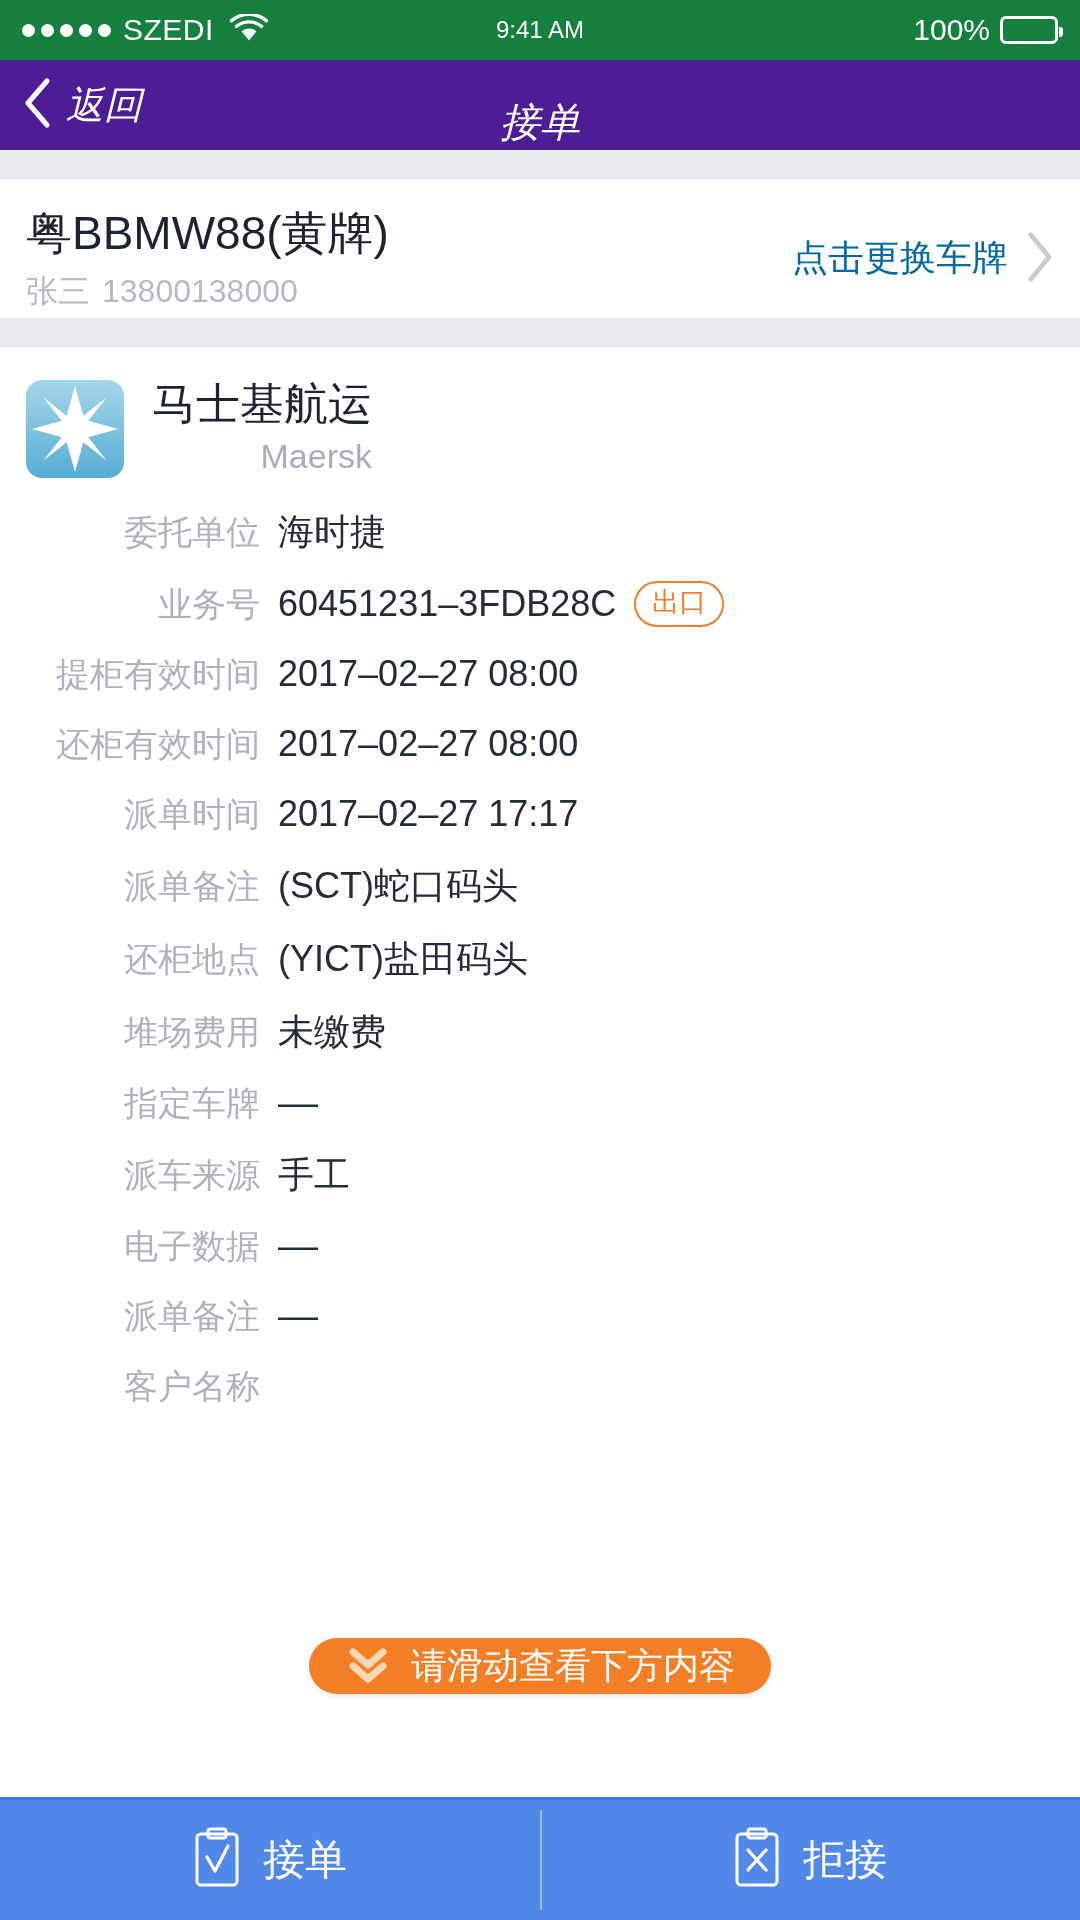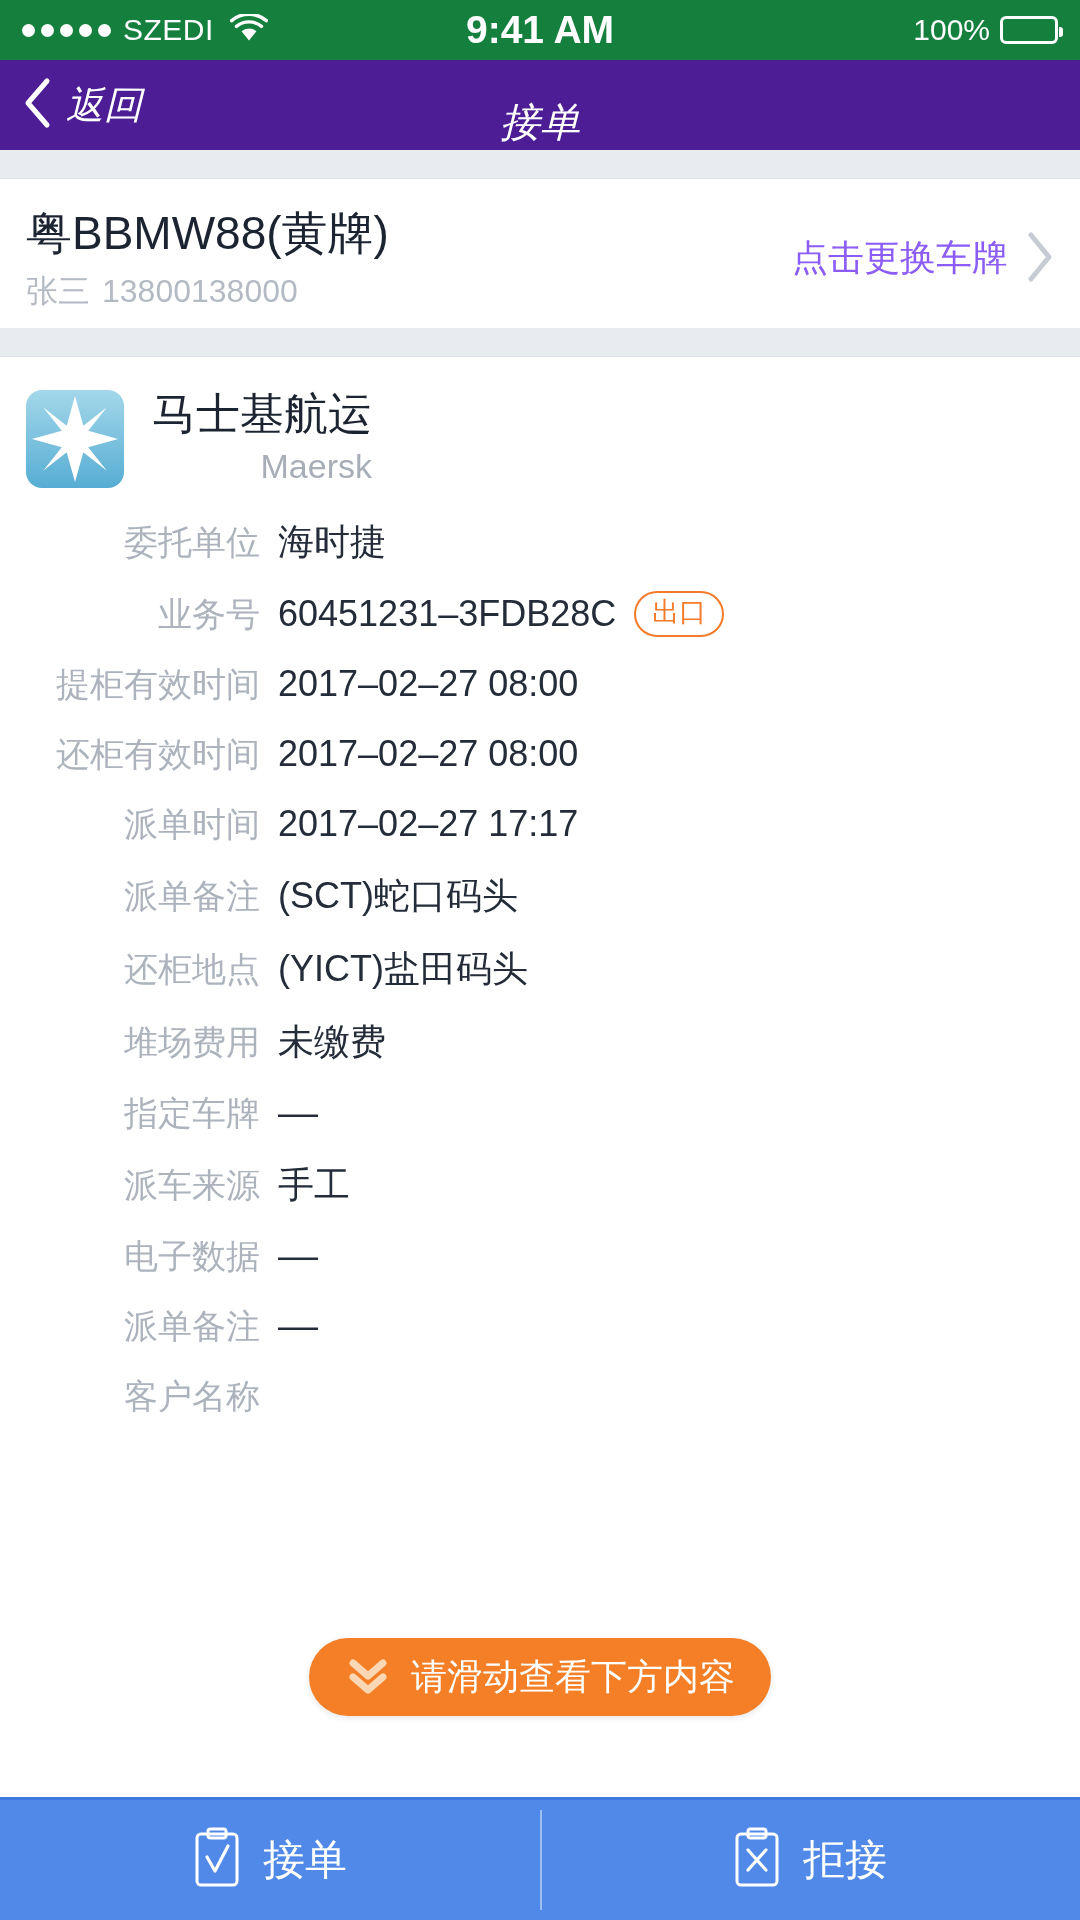--- a/index.html
+++ b/index.html
@@ -44,22 +44,22 @@
     display: block;
   }
   .sb-carrier {
     font-size: 30px;
     letter-spacing: 0.5px;
     color: #ffffff;
   }
   .sb-wifi { margin-left: 4px; display:block; }
   .sb-center {
     flex: 0 0 auto;
-    font-size: 39px;
-    font-weight: bold;
+    font-size: 24px;
+    font-weight: normal;
     color: #ffffff;
     text-align: center;
   }
   .sb-right {
     flex: 1 1 0;
     display: flex;
     align-items: center;
     justify-content: flex-end;
     gap: 10px;
   }
@@ -122,21 +122,21 @@
   
   .band {
     height: 28px;
     background: #E8EBF0;
     border-bottom: 1px solid #DCE0E8;
   }
 
   
   .plate-section {
     background: #ffffff;
-    padding: 28px 26px 18px 26px;
+    padding: 28px 26px 8px 26px;
     display: flex;
     align-items: center;
   }
   .plate-left { flex: 1 1 auto; min-width: 0; }
   .plate-no {
     font-size: 46px;
     color: #1B2430;
     line-height: 1.15;
   }
   .plate-sub {
@@ -147,21 +147,21 @@
   }
   .plate-sub .pname { margin-right: 12px; }
   .plate-right {
     flex: 0 0 auto;
     display: flex;
     align-items: center;
     gap: 16px;
   }
   .plate-change {
     font-size: 36px;
-    color: #8b5cf6;
+    color: #0369a1;
   }
   .chev-r {
     display: block;
   }
 
   
   .card {
     background: #ffffff;
     padding: 18px 0 0 0;
   }
@@ -230,21 +230,21 @@
   }
 
   
   .scroll-hint {
     position: absolute;
     left: 50%;
     transform: translateX(-50%);
     top: 1638px;
     background: #F47F26;
     border-radius: 48px;
-    height: 78px;
+    height: 56px;
     display: flex;
     align-items: center;
     gap: 20px;
     padding: 0 36px;
     color: #ffffff;
     box-shadow: 0 2px 6px rgba(0,0,0,0.10);
   }
   .scroll-hint-label {
     font-size: 36px;
     color: #ffffff;

